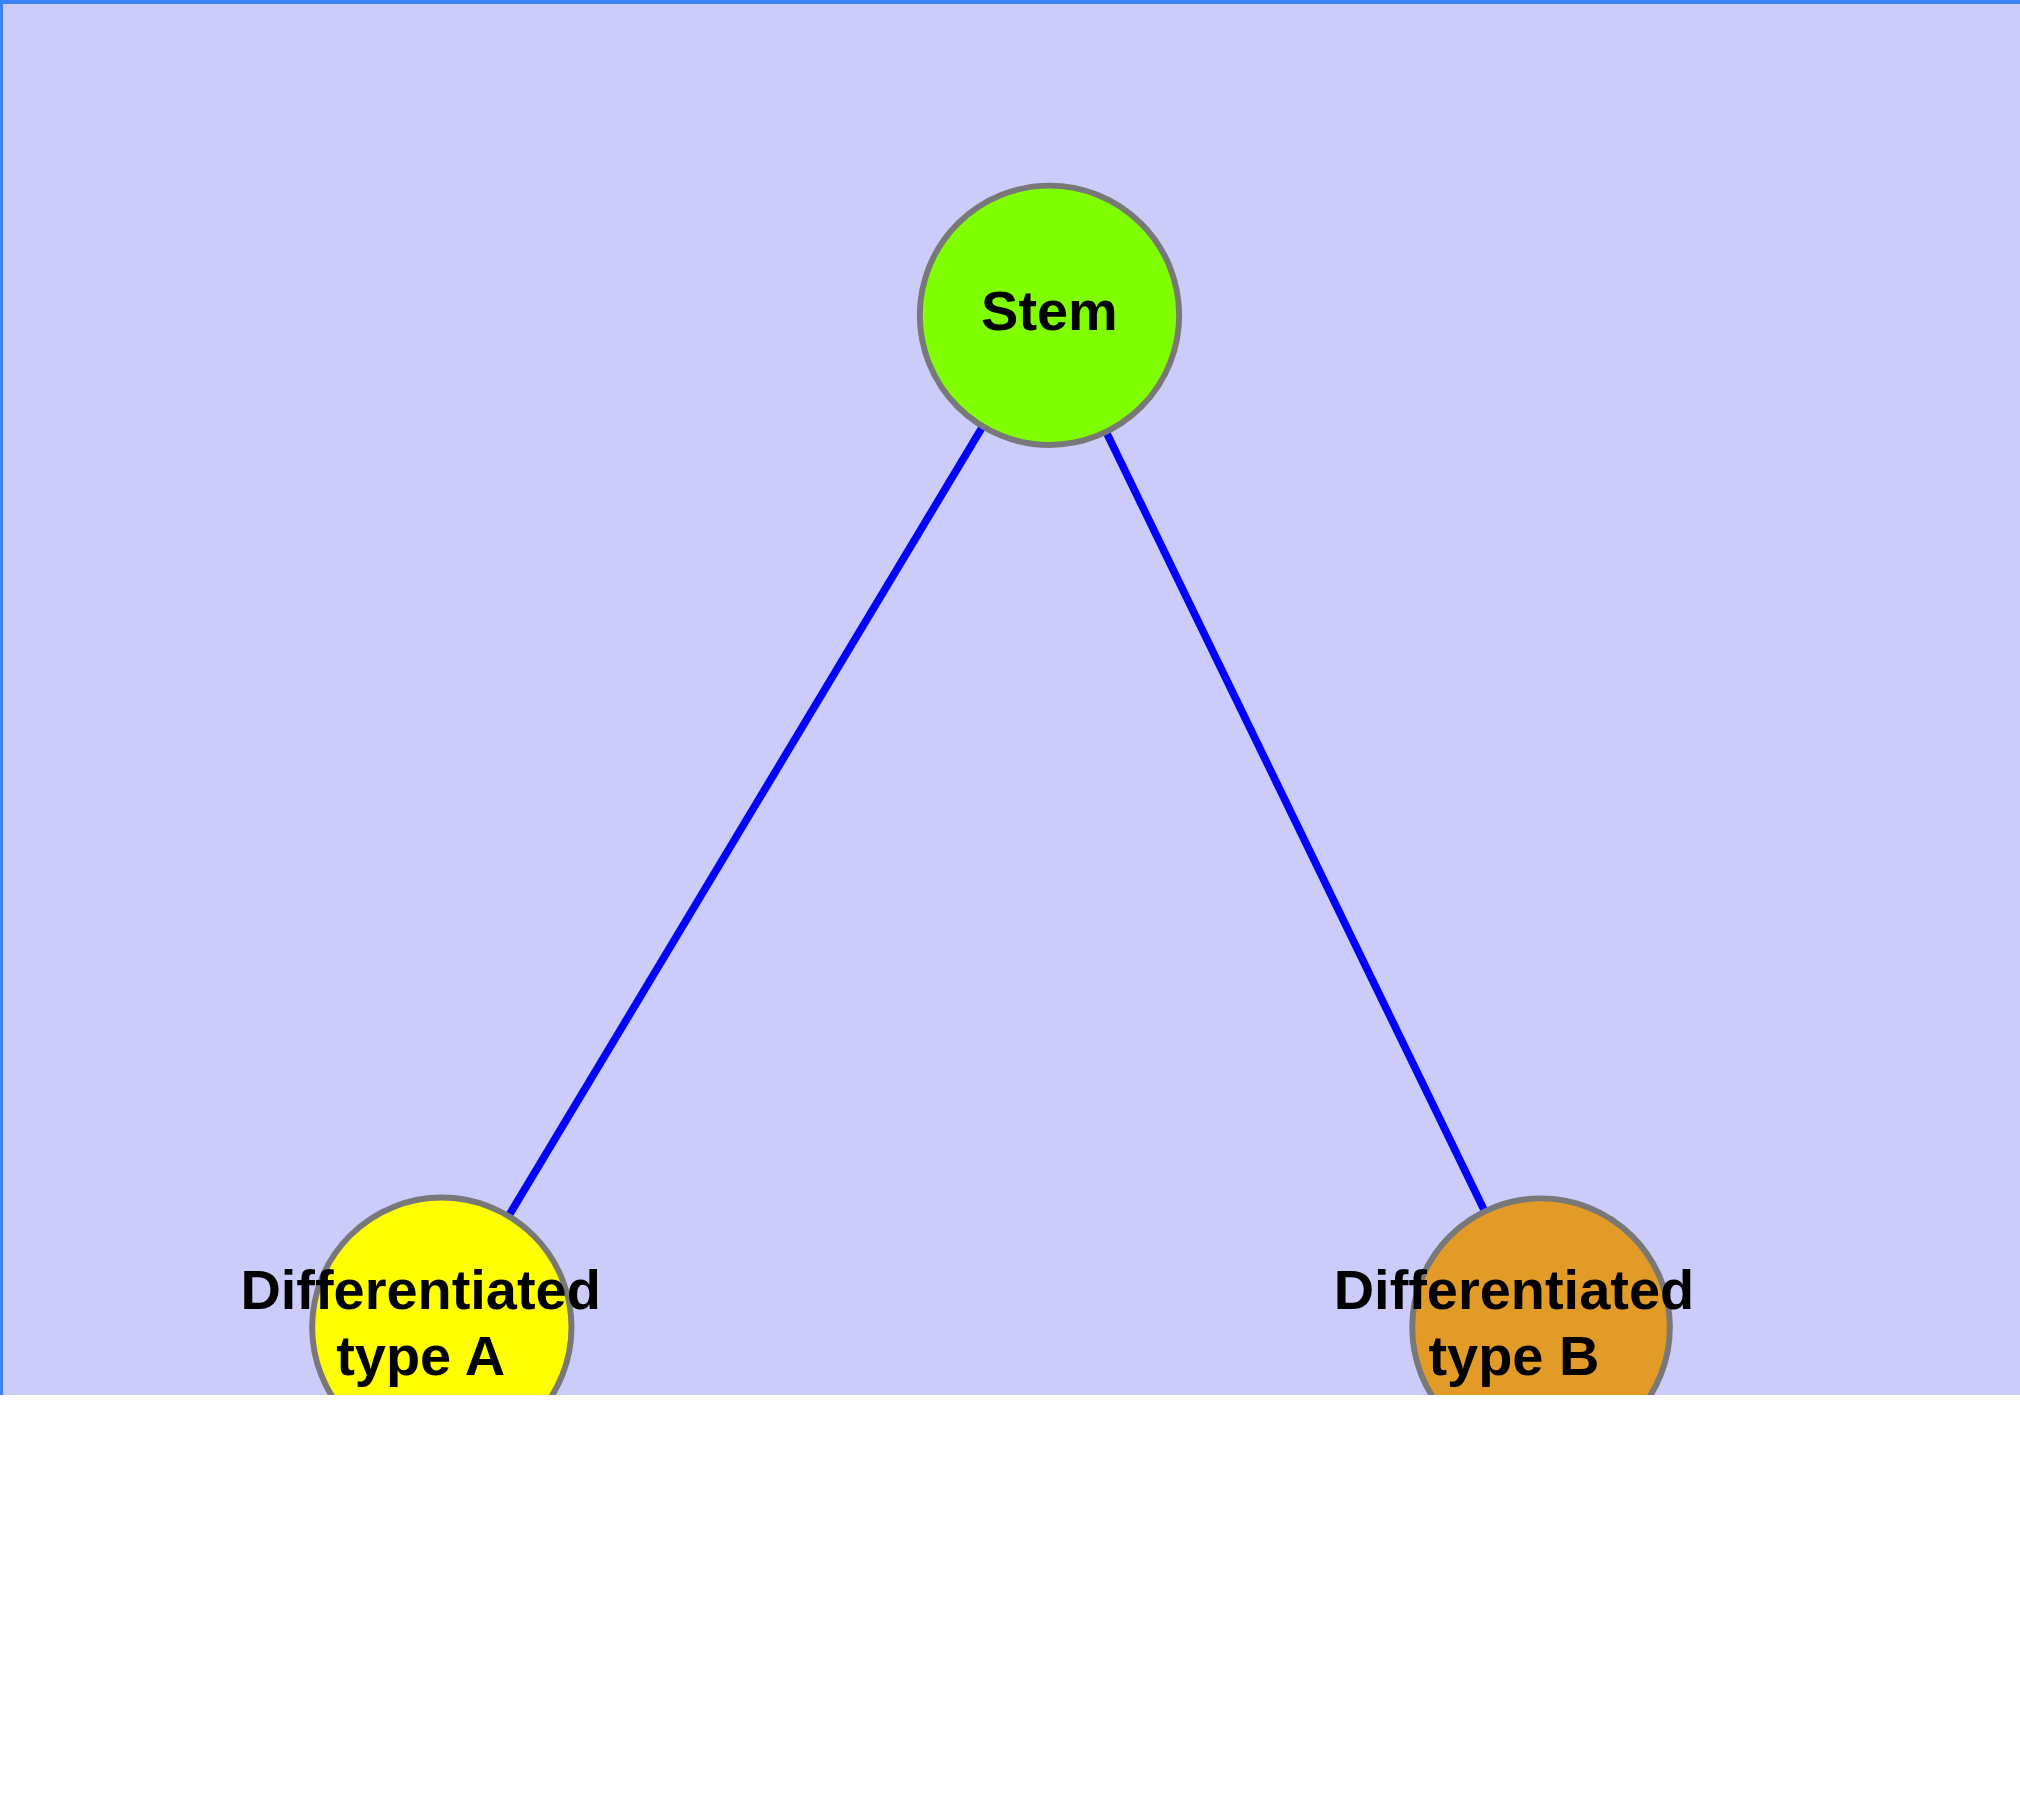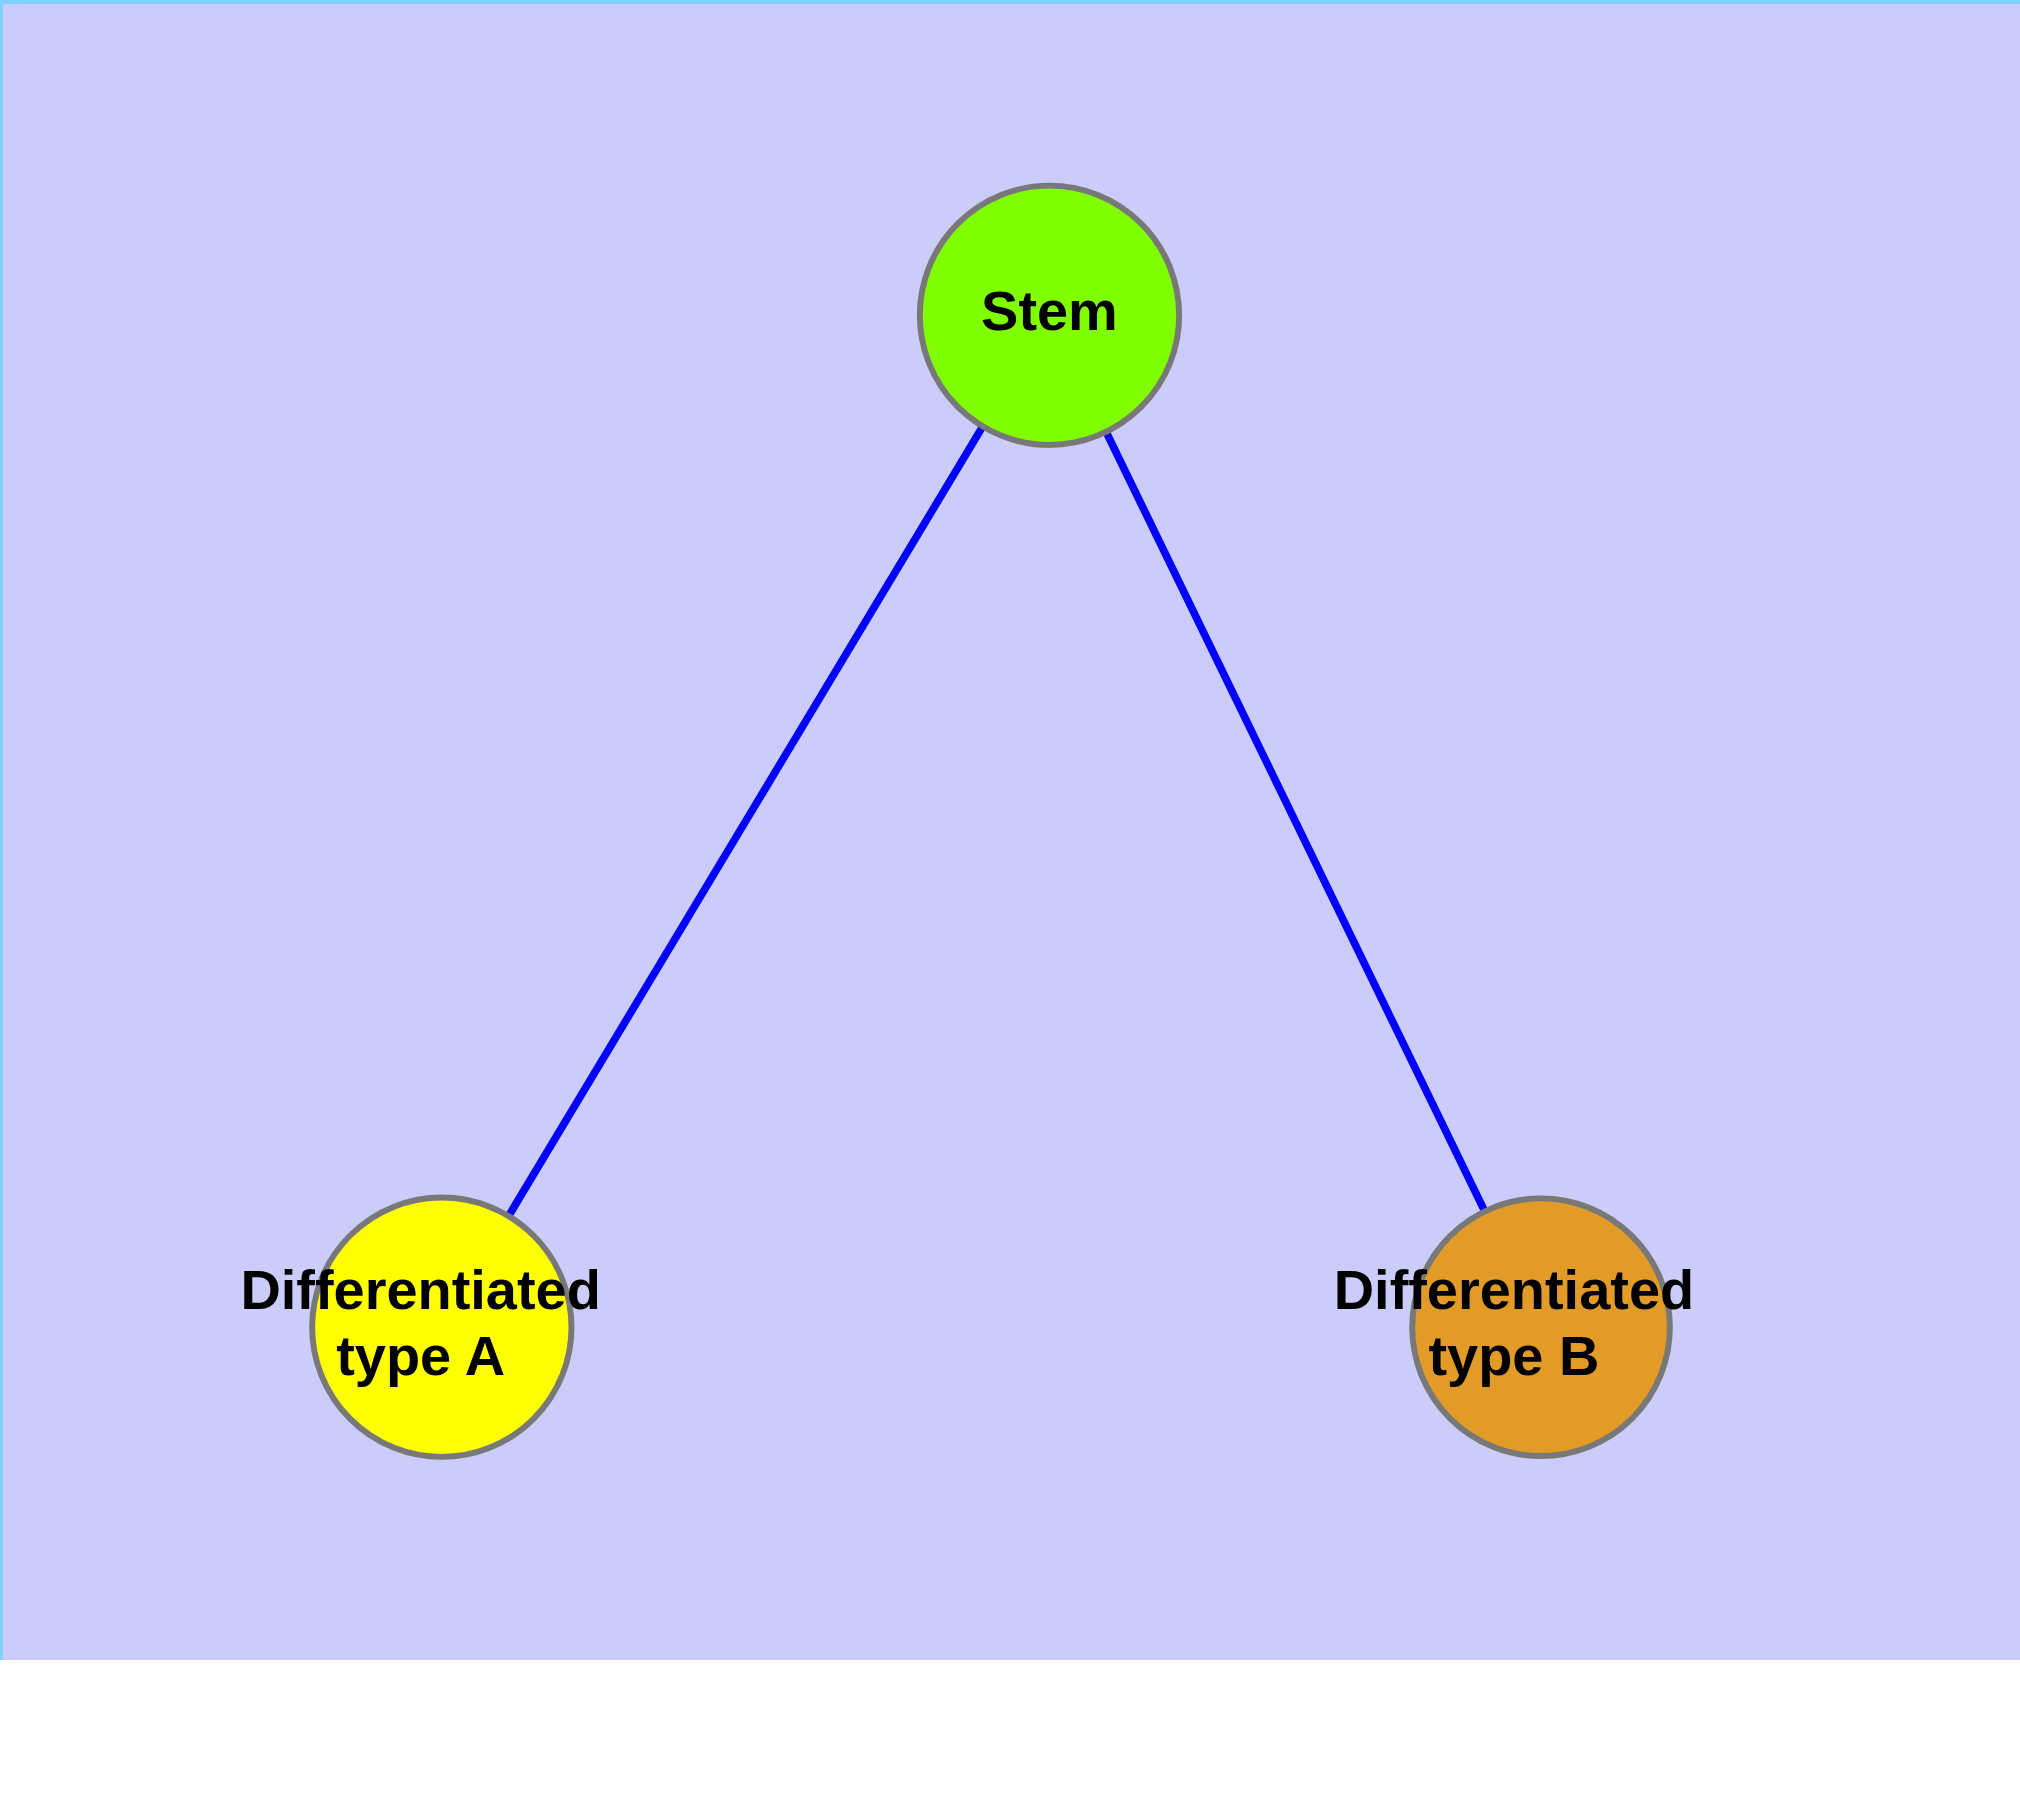--- a/index.html
+++ b/index.html
@@ -4,22 +4,22 @@
 <title>Cell Differentiation Graph</title>
 <style>
   html, body {
     margin: 0;
     padding: 0;
     background: #ffffff;
   }
   #canvas-root {
     position: relative;
     width: 2021px;
-    height: 1660px;
-    background: #7dd3fc;
+    height: 1395px;
+    background: #3b82f6;
     overflow: hidden;
     font-family: "Liberation Sans", "DejaVu Sans", sans-serif;
   }
   #graph-surface {
     position: absolute;
     left: 3.4px;
     top: 4.2px;
     width: 2017px;
     height: 1808px;
     background: #ccccfb;

